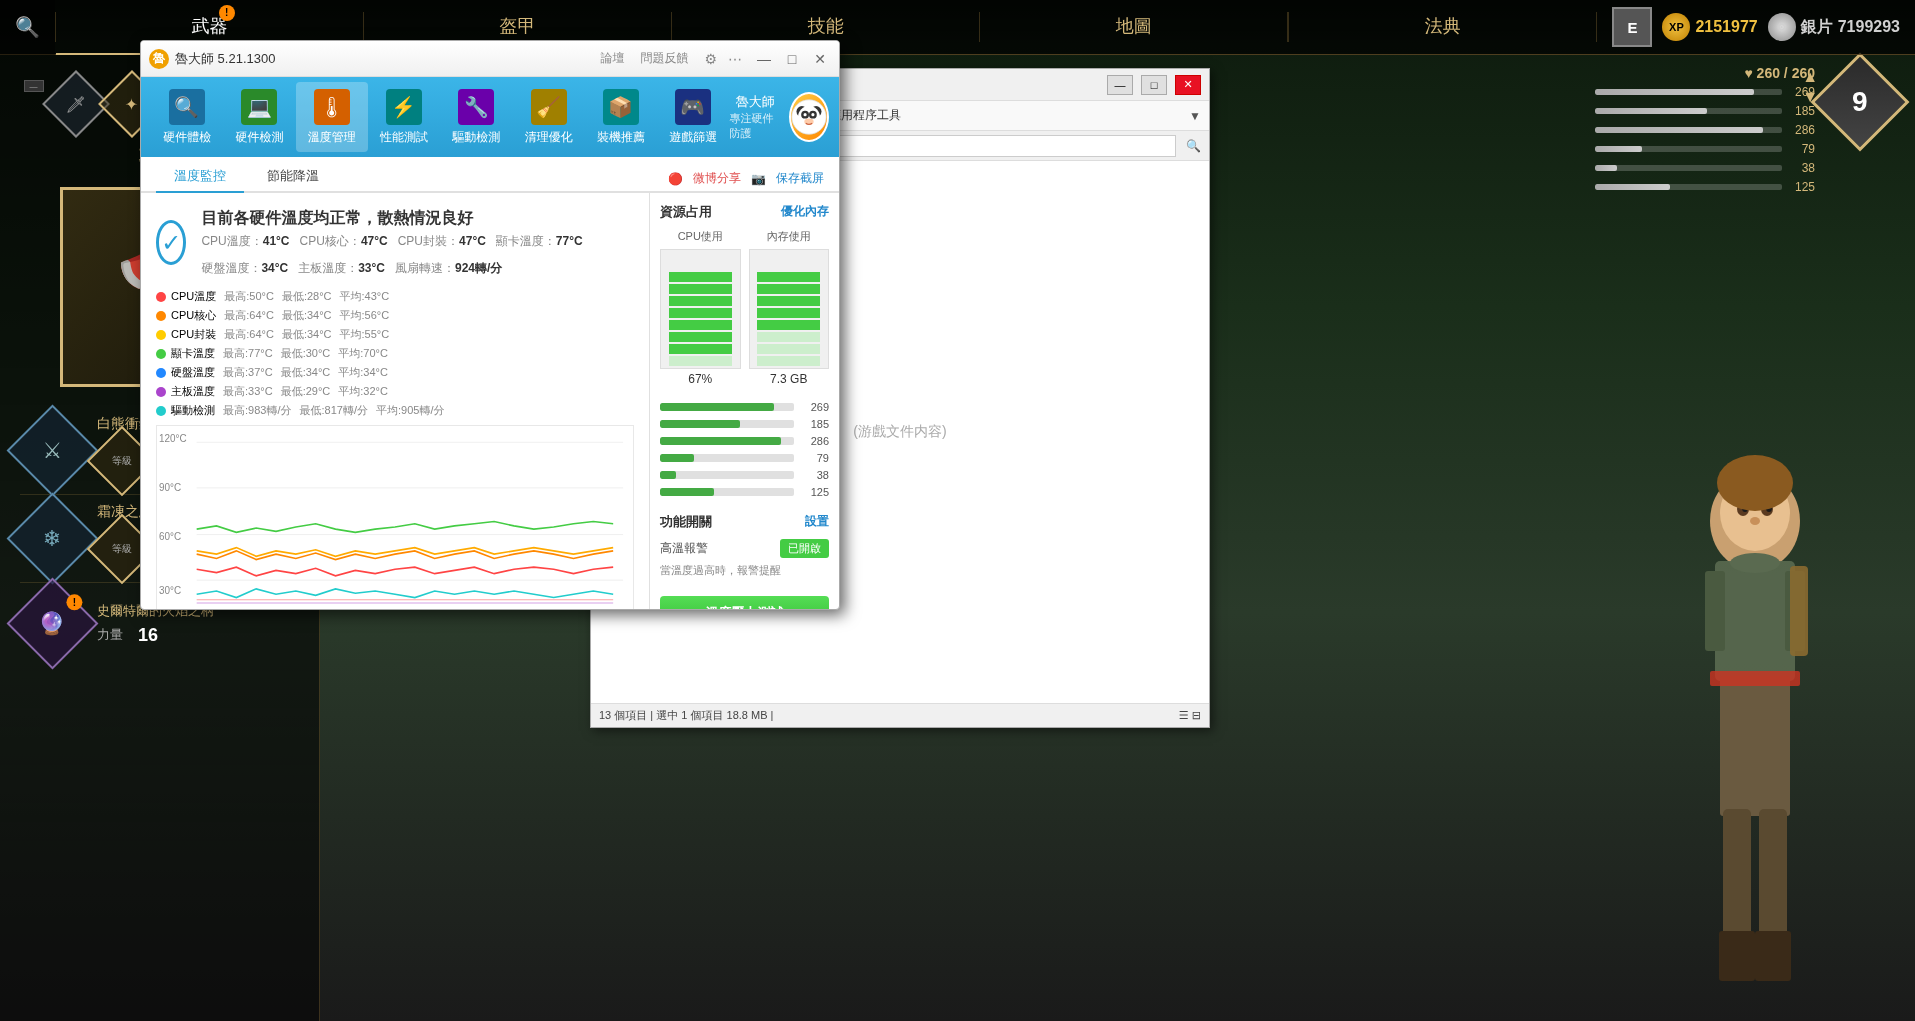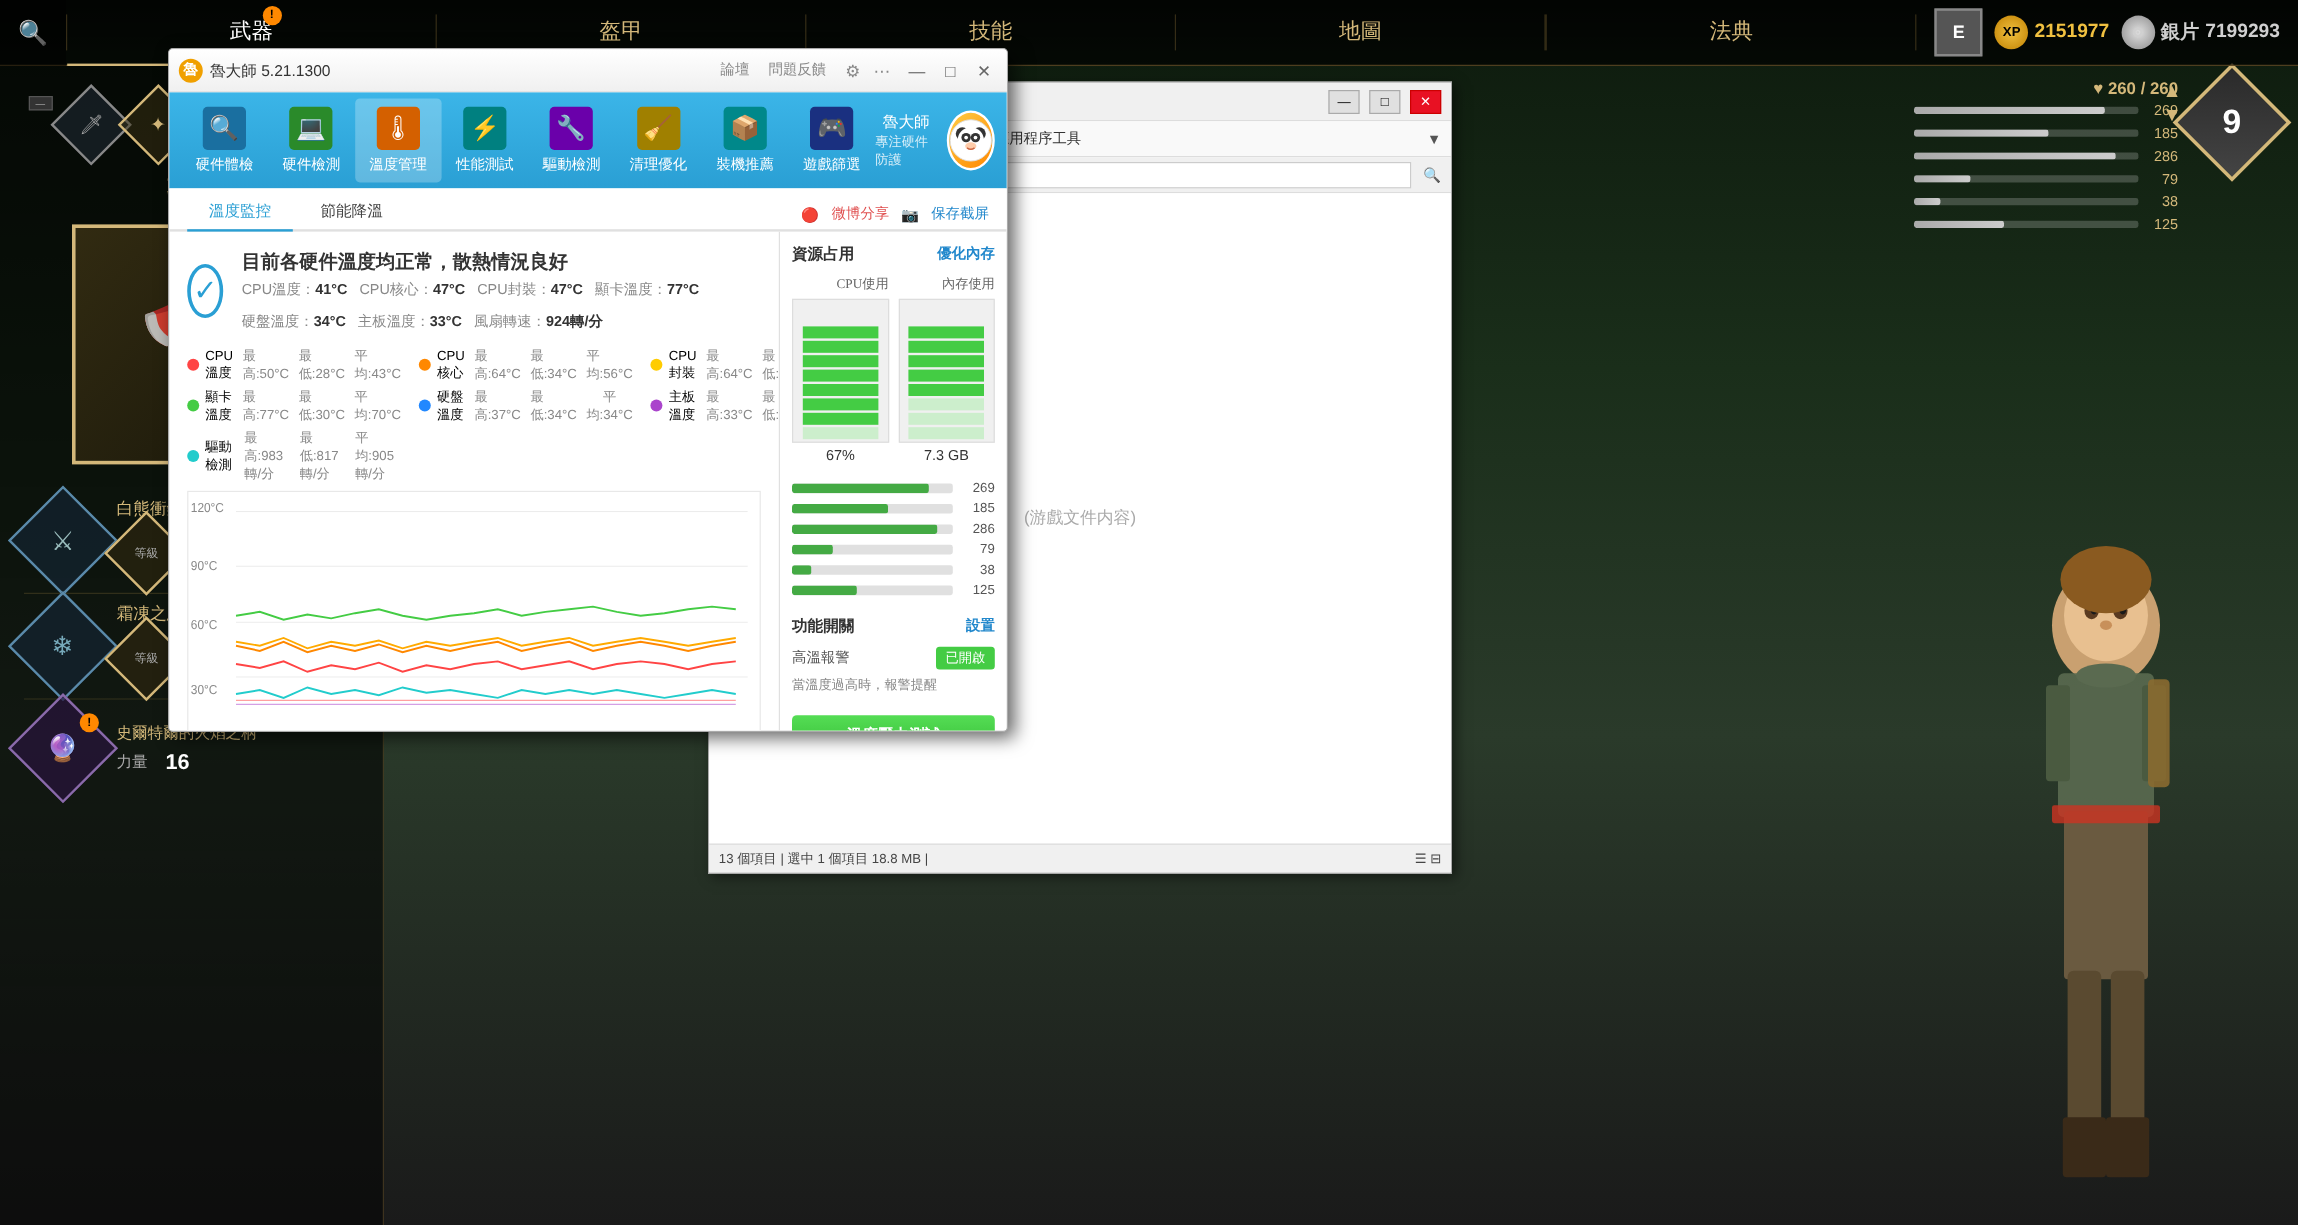--- a/index.html
+++ b/index.html
@@ -521,23 +521,22 @@
       margin-bottom: 15px;
     }
 
     .usage-column {
       flex: 1;
     }
 
     .usage-col-title {
       font-size: 11px;
       color: #666;
-      text-align: right;
+      text-align: center;
       margin-bottom: 5px;
-      font-family: Liberation Serif, serif;
     }
 
     .usage-bar-container {
       height: 140px;
       background: #f0f0f0;
       border: 1px solid #ddd;
       display: flex;
       flex-direction: column;
       justify-content: flex-end;
       overflow: hidden;
@@ -1009,21 +1008,21 @@
             <span>CPU核心：<span style="color:#333;font-weight:bold;">47°C</span></span>
             <span>CPU封裝：<span style="color:#333;font-weight:bold;">47°C</span></span>
             <span>顯卡溫度：<span style="color:#333;font-weight:bold;">77°C</span></span>
             <span>硬盤溫度：<span style="color:#333;font-weight:bold;">34°C</span></span>
             <span>主板溫度：<span style="color:#333;font-weight:bold;">33°C</span></span>
             <span>風扇轉速：<span style="color:#333;font-weight:bold;">924轉/分</span></span>
           </div>
         </div>
       </div>
 
-      <div style="display:grid;grid-template-columns:1fr 1fr 1fr;gap:2px 15px;margin-bottom:5px;font-size:11px;">
+      <div style="display:grid;grid-template-columns:1fr;gap:2px 15px;margin-bottom:5px;font-size:11px;">
         <div class="legend-row">
           <div class="legend-dot" style="background:#ff4444;"></div>
           <span>CPU溫度</span>
           <span style="color:#888;margin-left:3px;">最高:<span>50°C</span></span>
           <span style="color:#888;margin-left:3px;">最低:<span>28°C</span></span>
           <span style="color:#888;margin-left:3px;">平均:<span>43°C</span></span>
         </div>
         <div class="legend-row">
           <div class="legend-dot" style="background:#ff8800;"></div>
           <span>CPU核心</span>

